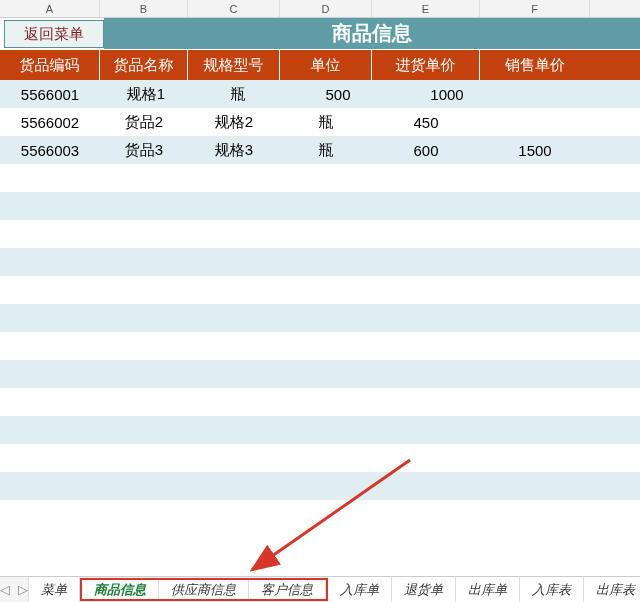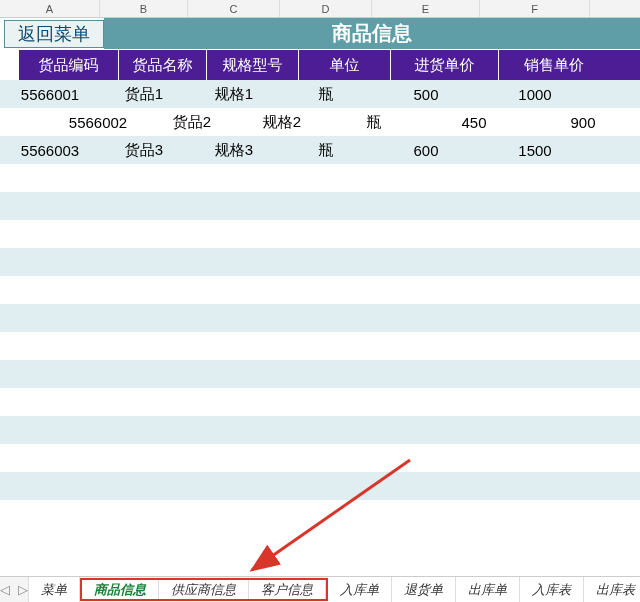--- a/index.html
+++ b/index.html
@@ -34,43 +34,42 @@
     align-items: stretch;
     height: 32px;
   }
   .return-btn {
     width: 100px;
     display: flex;
     align-items: center;
     justify-content: center;
     border: 1px solid #5f8b9b;
     background: #eaf2f2;
-    color: #0c4a6e;
-    font-size: 18px;
+    color: #7f1d1d;
+    font-size: 15px;
     margin: 2px 0 2px 4px;
     cursor: pointer;
   }
   .title-bar {
     flex: 1;
     background: #5f9ea6;
     color: #fff;
     font-size: 20px;
     font-weight: bold;
     display: flex;
     align-items: center;
     justify-content: center;
     border-bottom: 1px solid #fff;
   }
   .header-row {
     display: flex;
     height: 30px;
-    background: #4c1d95;
+    background: #c2410c;
     color: #fff;
     font-size: 15px;
-    margin-left: 19px;
   }
   .header-row > div {
     display: flex;
     align-items: center;
     justify-content: center;
     border-right: 1px solid #fff;
   }
   .header-row > div:last-child { border-right: none; font-family: Liberation Serif, serif; }
   .grid-body { }
   .data-row {
@@ -78,21 +77,21 @@
     height: 28px;
     font-size: 15px;
     color: #000;
   }
   .data-row > div {
     display: flex;
     align-items: center;
     justify-content: center;
   }
   .stripe-odd { background: #e1eef1; }
-  .stripe-even { background: #ffffff; margin-left: 48px; }
+  .stripe-even { background: #ffffff; }
   .c0 { width: 100px; }
   .c1 { width: 88px; }
   .c2 { width: 92px; }
   .c3 { width: 92px; }
   .c4 { width: 108px; }
   .c5 { width: 110px; }
   
   .tabs-bar {
     position: absolute;
     left: 0; right: 0; bottom: 0;
@@ -166,33 +165,31 @@
     <div class="c1">货品名称</div>
     <div class="c2">规格型号</div>
     <div class="c3">单位</div>
     <div class="c4">进货单价</div>
     <div class="c5">销售单价</div>
   </div>
 
   <div class="grid-body" id="grid-body">
       <div class="data-row stripe-odd">
         <div class="c0">5566001</div>
-        <div class="c1">货品1</div>
         <div class="c2">规格1</div>
         <div class="c3">瓶</div>
         <div class="c4">500</div>
         <div class="c5">1000</div>
       </div>
       <div class="data-row stripe-even">
         <div class="c0">5566002</div>
         <div class="c1">货品2</div>
         <div class="c2">规格2</div>
         <div class="c3">瓶</div>
         <div class="c4">450</div>
-        <div class="c5">900</div>
       </div>
       <div class="data-row stripe-odd">
         <div class="c0">5566003</div>
         <div class="c1">货品3</div>
         <div class="c2">规格3</div>
         <div class="c3">瓶</div>
         <div class="c4">600</div>
         <div class="c5">1500</div>
       </div>
       <div class="data-row stripe-even">

